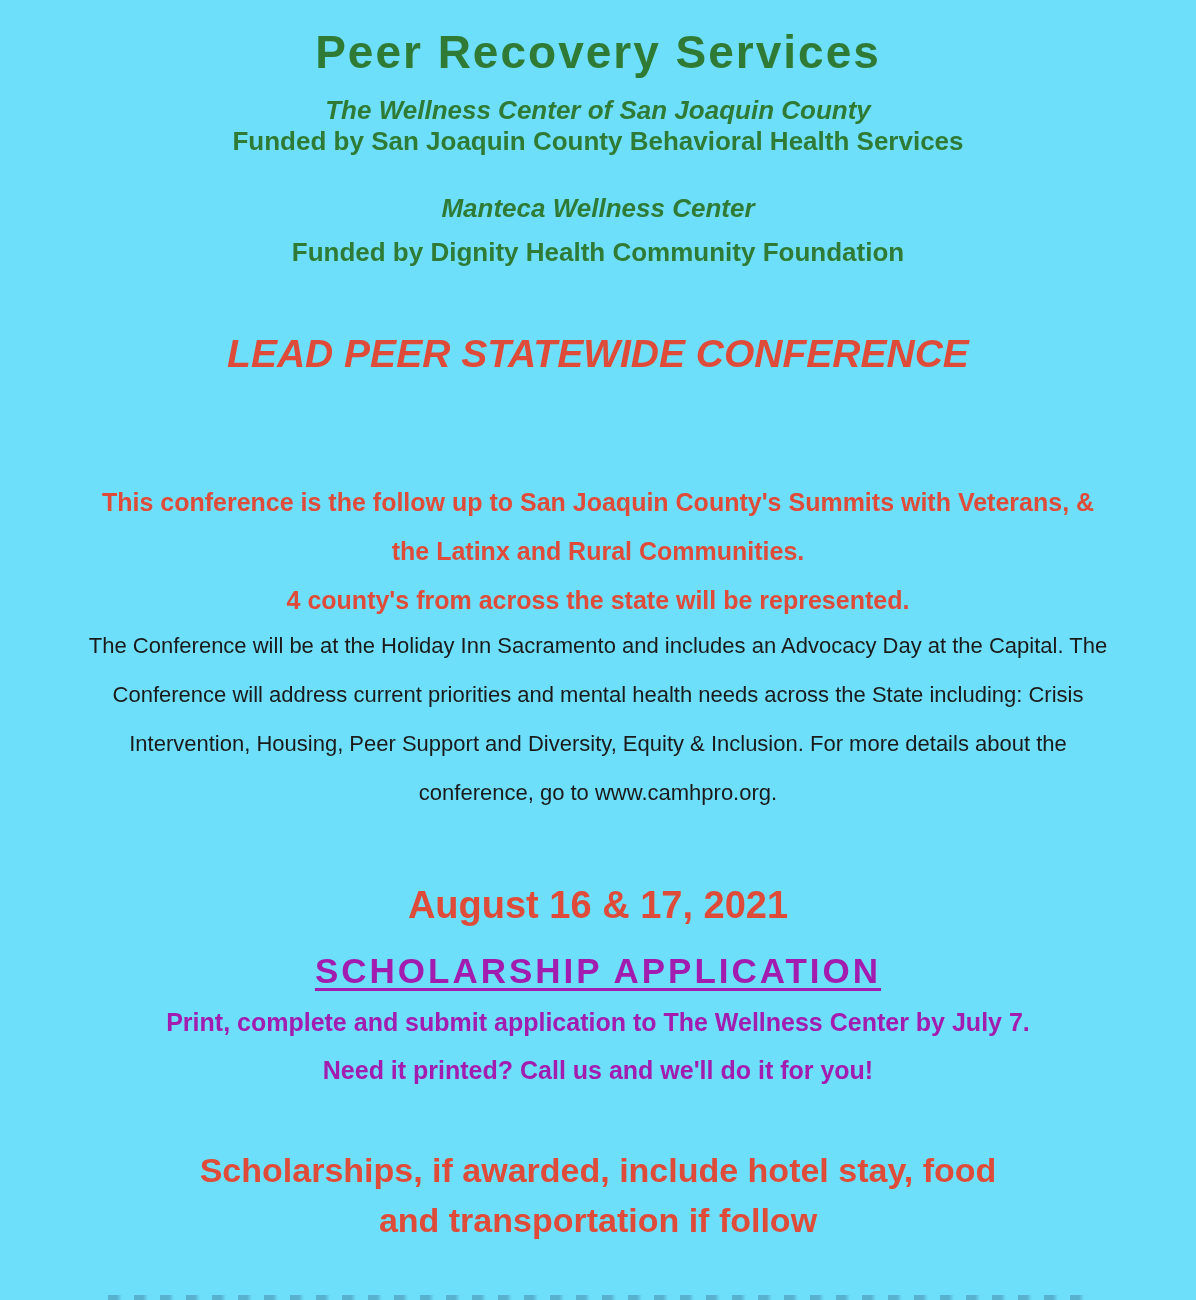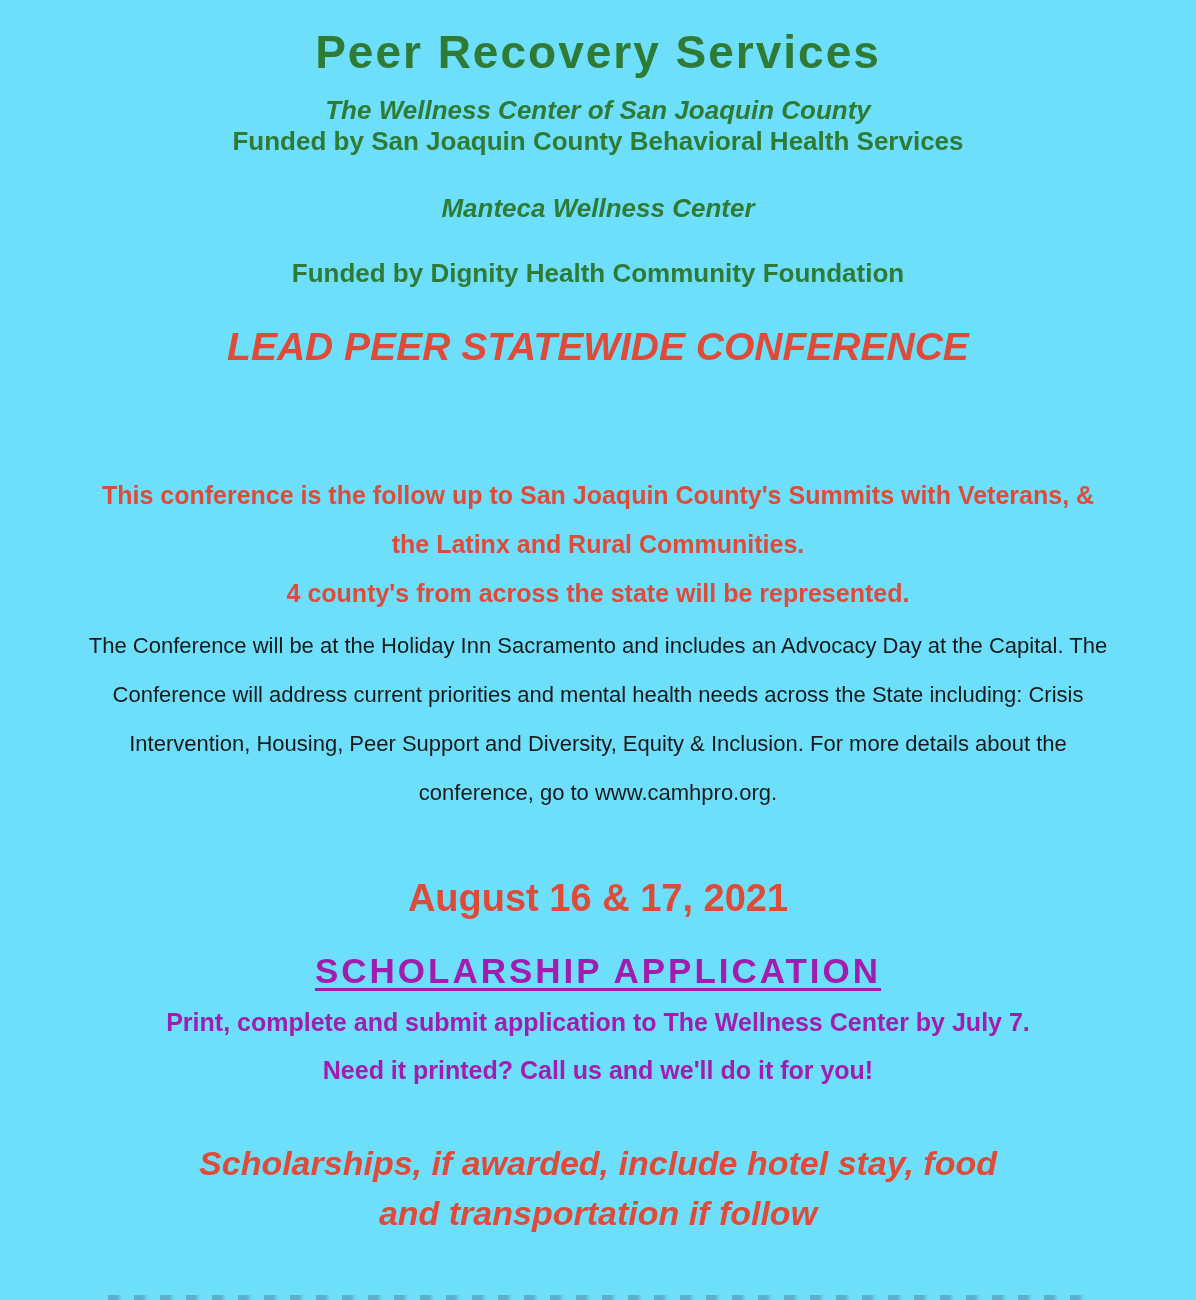--- a/index.html
+++ b/index.html
@@ -28,41 +28,41 @@
     white-space: nowrap;
   }
   .para {
     position: absolute;
     left: 0;
     right: 0;
     text-align: center;
   }
   
   .green { color: #2F7B36; }
-  .red   { color: #DF4B39; }
+  .red   { color: #DF4B39; margin-top: 7px; }
   .navy  { color: #a21caf; }
   .dark  { color: #1A1A1A; }
   
   .page-title {
     top: 29px;
     font-size: 46px;
     line-height: 46px;
     font-weight: 700;
     letter-spacing: 2px;
   }
   .green-sub {
     font-size: 26px;
     line-height: 26px;
     font-weight: 700;
   }
   .italic { font-style: italic; }
   .sub-1 { top: 97px; }
   .sub-2 { top: 128px; }
   .sub-3 { top: 195px; }
-  .sub-4 { top: 260px; }
+  .sub-4 { top: 239px; }
   .conf-title {
     top: 327px;
     font-size: 39px;
     line-height: 39px;
     font-weight: 700;
     font-style: italic;
   }
   .conf-location {
     top: 376px;
     font-size: 37px;
@@ -102,21 +102,20 @@
     line-height: 25px;
     font-weight: 700;
   }
   .instr-1 { top: 1010px; }
   .instr-2 { top: 1058px; }
   .note-para {
     top: 1138px;
     font-size: 34px;
     line-height: 50px;
     font-weight: 700;
-    font-style: italic;
   }
   
   .cutoff-edge {
     position: absolute;
     top: 1295px;
     left: 108px;
     width: 980px;
     height: 5px;
     opacity: 0.30;
     background: repeating-linear-gradient(

